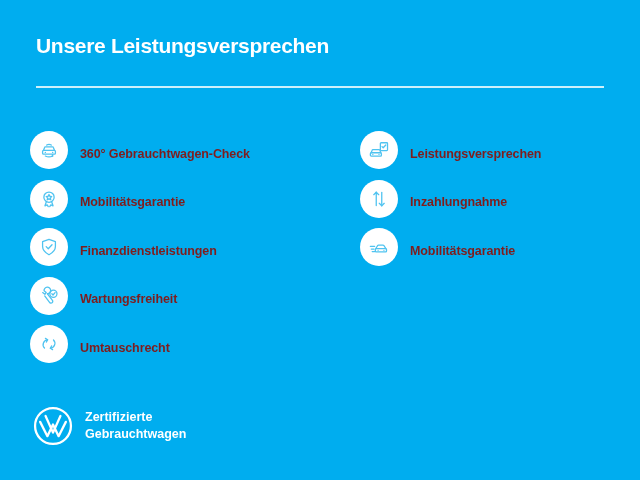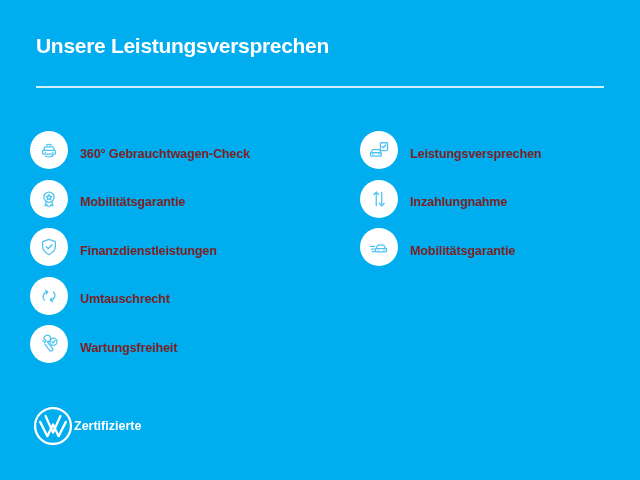--- a/index.html
+++ b/index.html
@@ -109,20 +109,21 @@
     display: flex;
     align-items: center;
   }
   .vw-logo {
     flex: 0 0 auto;
     width: 42px;
     height: 42px;
   }
   .vw-logo svg { display: block; width: 42px; height: 42px; }
   .brand-text {
+    margin-left: 11px;
     font-size: 12.5px;
     font-weight: bold;
     color: #ffffff;
     line-height: 1.35;
     white-space: nowrap;
   }
 </style>
 </head>
 <body>
 
@@ -169,39 +170,39 @@
             <path d="M12 3.6 L19 6.2 V11.4 Q19 16.6 12 20.4 Q5 16.6 5 11.4 V6.2 Z"></path>
             <path d="M8.9 11.6 L11.2 13.9 L15.3 9.5"></path>
           </svg>
         </span>
         <span class="feature-label">Finanzdienstleistungen</span>
       </div>
 
       <div class="feature-row">
         <span class="icon-badge">
           <svg viewBox="0 0 24 24">
+            <path d="M10.3 9.6 A3.6 3.6 0 1 0 6.6 6.3 L9 8.1 L7.5 10.1 L5.1 8.3"></path>
+            <path d="M10.3 9.6 L15.6 16.6 A1.9 1.9 0 1 1 12.6 18.9 L7.3 11.9"></path>
+            <circle cx="16.8" cy="9.6" r="3.9"></circle>
+            <path d="M15.1 9.6 L16.4 10.9 L18.6 8.3"></path>
+          </svg>
+        </span>
+        <span class="feature-label">Wartungsfreiheit</span>
+      </div>
+
+      <div class="feature-row">
+        <span class="icon-badge">
+          <svg viewBox="0 0 24 24">
             <path d="M10.5 7.4 A5.3 5.3 0 0 0 7.1 16.4"></path>
             <path d="M10.5 7.4 L8.1 5.9 M10.5 7.4 L9.2 9.9"></path>
             <path d="M13.5 16.6 A5.3 5.3 0 0 0 16.9 7.6"></path>
             <path d="M13.5 16.6 L15.9 18.1 M13.5 16.6 L14.8 14.1"></path>
           </svg>
         </span>
         <span class="feature-label">Umtauschrecht</span>
-      </div>
-
-      <div class="feature-row">
-        <span class="icon-badge">
-          <svg viewBox="0 0 24 24">
-            <path d="M10.3 9.6 A3.6 3.6 0 1 0 6.6 6.3 L9 8.1 L7.5 10.1 L5.1 8.3"></path>
-            <path d="M10.3 9.6 L15.6 16.6 A1.9 1.9 0 1 1 12.6 18.9 L7.3 11.9"></path>
-            <circle cx="16.8" cy="9.6" r="3.9"></circle>
-            <path d="M15.1 9.6 L16.4 10.9 L18.6 8.3"></path>
-          </svg>
-        </span>
-        <span class="feature-label">Wartungsfreiheit</span>
       </div>
 
     </div>
 
     <div class="column right">
 
 
       <div class="feature-row">
         <span class="icon-badge">
           <svg viewBox="0 0 24 24">
@@ -252,16 +253,17 @@
       <svg viewBox="0 0 48 48">
         <circle cx="24" cy="24" r="20.5" fill="none" stroke="#ffffff" stroke-width="2.6"></circle>
         <g fill="none" stroke="#ffffff" stroke-width="2.6" stroke-linejoin="round" stroke-linecap="round">
           <path d="M15.5 12.6 L24 31.6 L32.5 12.6"></path>
           <path d="M9.3 19.3 L17.6 35.6 L24 22.2 L30.4 35.6 L38.7 19.3"></path>
         </g>
       </svg>
     </span>
     <span class="brand-text">
       <span>Zertifizierte</span><br>
+      <span>Gebrauchtwagen</span>
     </span>
   </div>
 
 </div>
 
 </body></html>

